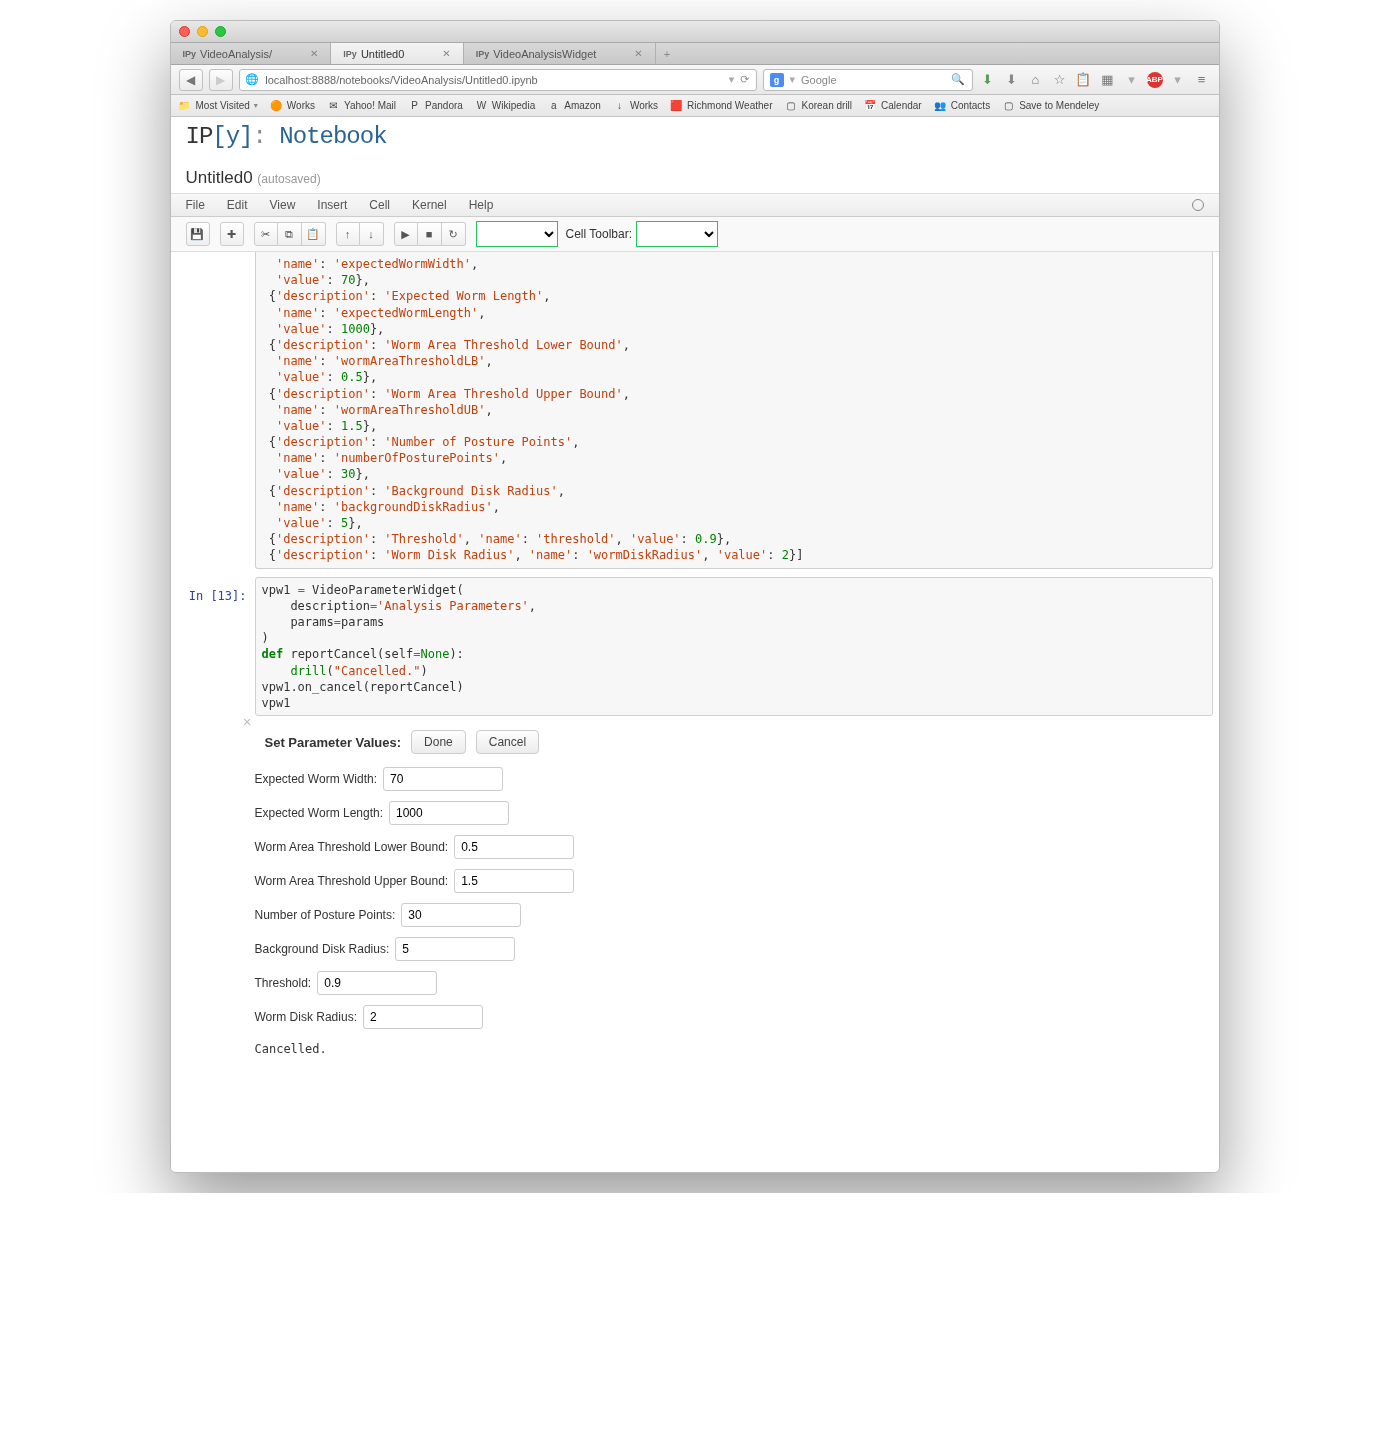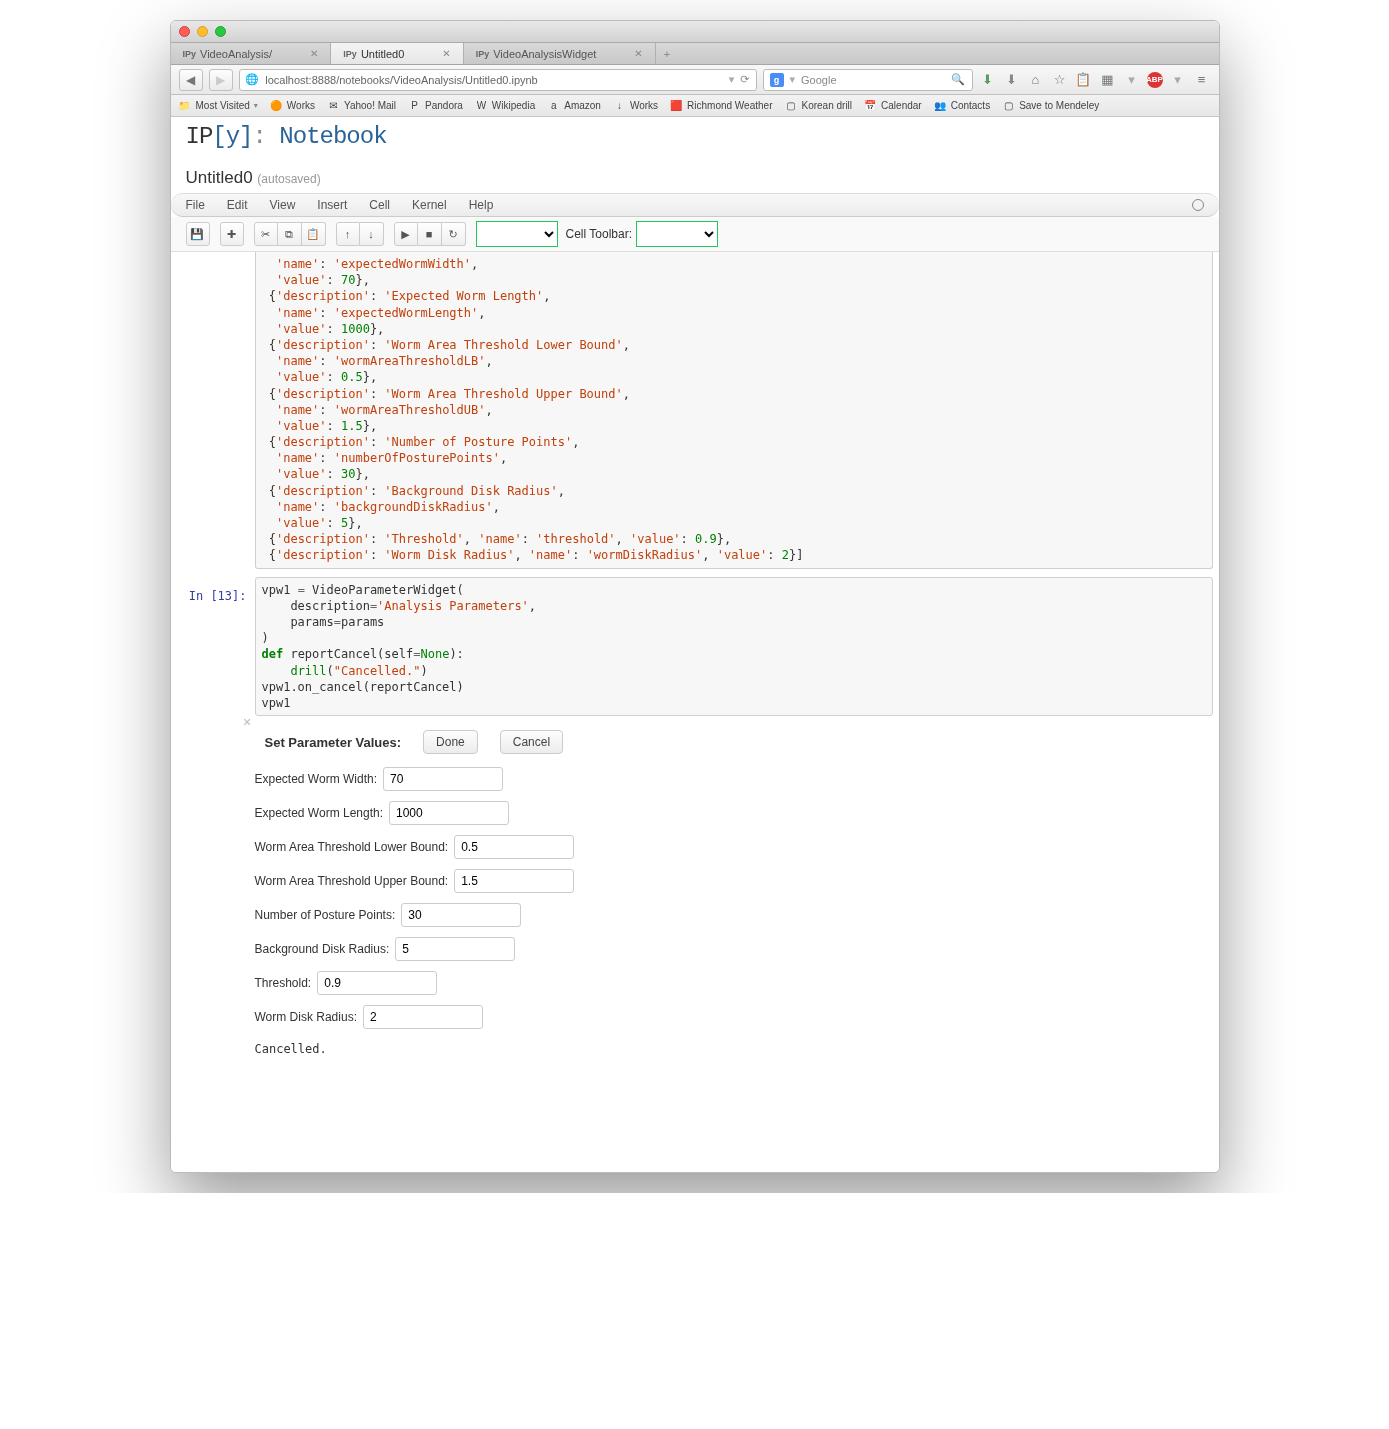--- a/index.html
+++ b/index.html
@@ -41,21 +41,21 @@
   
   .nbheader { display: flex; align-items: baseline; padding: 6px 15px 5px 15px; gap: 18px; background: #fff; flex-direction: column; }
   .logo { font-family: "Courier New",monospace; font-size: 24px; letter-spacing: -1px; }
   .logo .ip { color: #333; font-weight: normal; }
   .logo .y { color: #2a6496; font-weight: normal; }
   .logo .colon { color: #888; }
   .logo .nb { color: #2a6496; font-weight: normal; }
   .nbtitle { font-size: 17px; color: #333; }
   .nbtitle .status { color: #999; font-size: 12px; }
   
-  .menubar { display: flex; align-items: center; padding: 4px 15px; gap: 22px; background: linear-gradient(#f8f8f8,#ececec); border-top: 1px solid #ddd; border-bottom: 1px solid #ccc; font-size: 12px; color: #555; border-radius: 12px; }
+  .menubar { display: flex; align-items: center; padding: 4px 15px; gap: 22px; background: linear-gradient(#f8f8f8,#ececec); border-top: 1px solid #ddd; border-bottom: 1px solid #ccc; font-size: 12px; color: #555; }
   .menubar .mitem { cursor: default; }
   .menubar .spacer { flex: 1; }
   .kernelind { width: 12px; height: 12px; border: 1.5px solid #888; border-radius: 50%; }
   
   .toolbar { display: flex; align-items: center; padding: 4px 15px; gap: 4px; background: #f9f9f9; border-bottom: 1px solid #ddd; }
   .tbtn { width: 24px; height: 24px; border: 1px solid #ccc; background: linear-gradient(#fff,#efefef); border-radius: 3px; display: flex; align-items: center; justify-content: center; color: #555; font-size: 11px; cursor: pointer; }
   .tgrp { display: flex; }
   .tgrp .tbtn:not(:first-child) { border-left: none; border-top-left-radius: 0; border-bottom-left-radius: 0; }
   .tgrp .tbtn:not(:last-child) { border-top-right-radius: 0; border-bottom-right-radius: 0; }
   .tsel { height: 24px; border: 1px solid #22c55e; background: #fff; font-size: 11px; padding: 12px 4px; }
@@ -73,21 +73,21 @@
   .tok-str { color: #c2410c; }
   .tok-num { color: #008000; }
   .tok-kw  { color: #008000; font-weight: bold; }
   .tok-bn  { color: #008000; }
   .tok-op  { color: #666; }
   .tok-pn  { color: #333; }
   
   
   .output { margin-left: 78px; padding: 6px 0 0 0; position: relative; }
   .out-close { position: absolute; left: -12px; top: 0; color: #bbb; font-size: 11px; cursor: pointer; }
-  .widget-hdr { display: flex; align-items: center; gap: 22px; padding: 8px 0; }
+  .widget-hdr { display: flex; align-items: center; gap: 10px; padding: 8px 0; }
   .widget-hdr .title { font-weight: bold; font-size: 13px; color: #333; margin-left: 10px; }
   .wbtn { border: 1px solid #ccc; background: linear-gradient(#fdfdfd,#ececec); border-radius: 4px; padding: 4px 12px; font-size: 12px; color: #444; cursor: pointer; }
   .wrow { display: flex; align-items: center; gap: 6px; padding: 5px 0 5px 0; }
   .wrow label { font-size: 12px; color: #333; }
   .wrow input { border: 1px solid #ccc; border-radius: 3px; height: 24px; padding: 0 6px; font-size: 12px; width: 120px; }
   .out-text { font-family: Menlo,Consolas,monospace; font-size: 12px; color: #333; padding: 8px 0 0 0; }
   
 </style>
 </head>
 <body>

